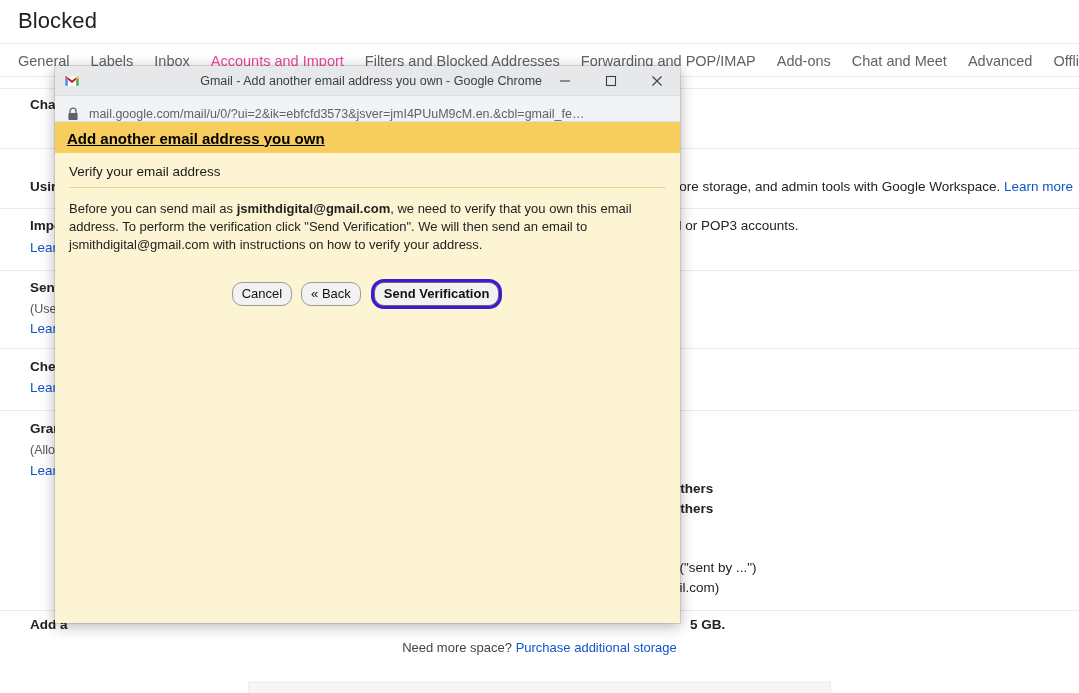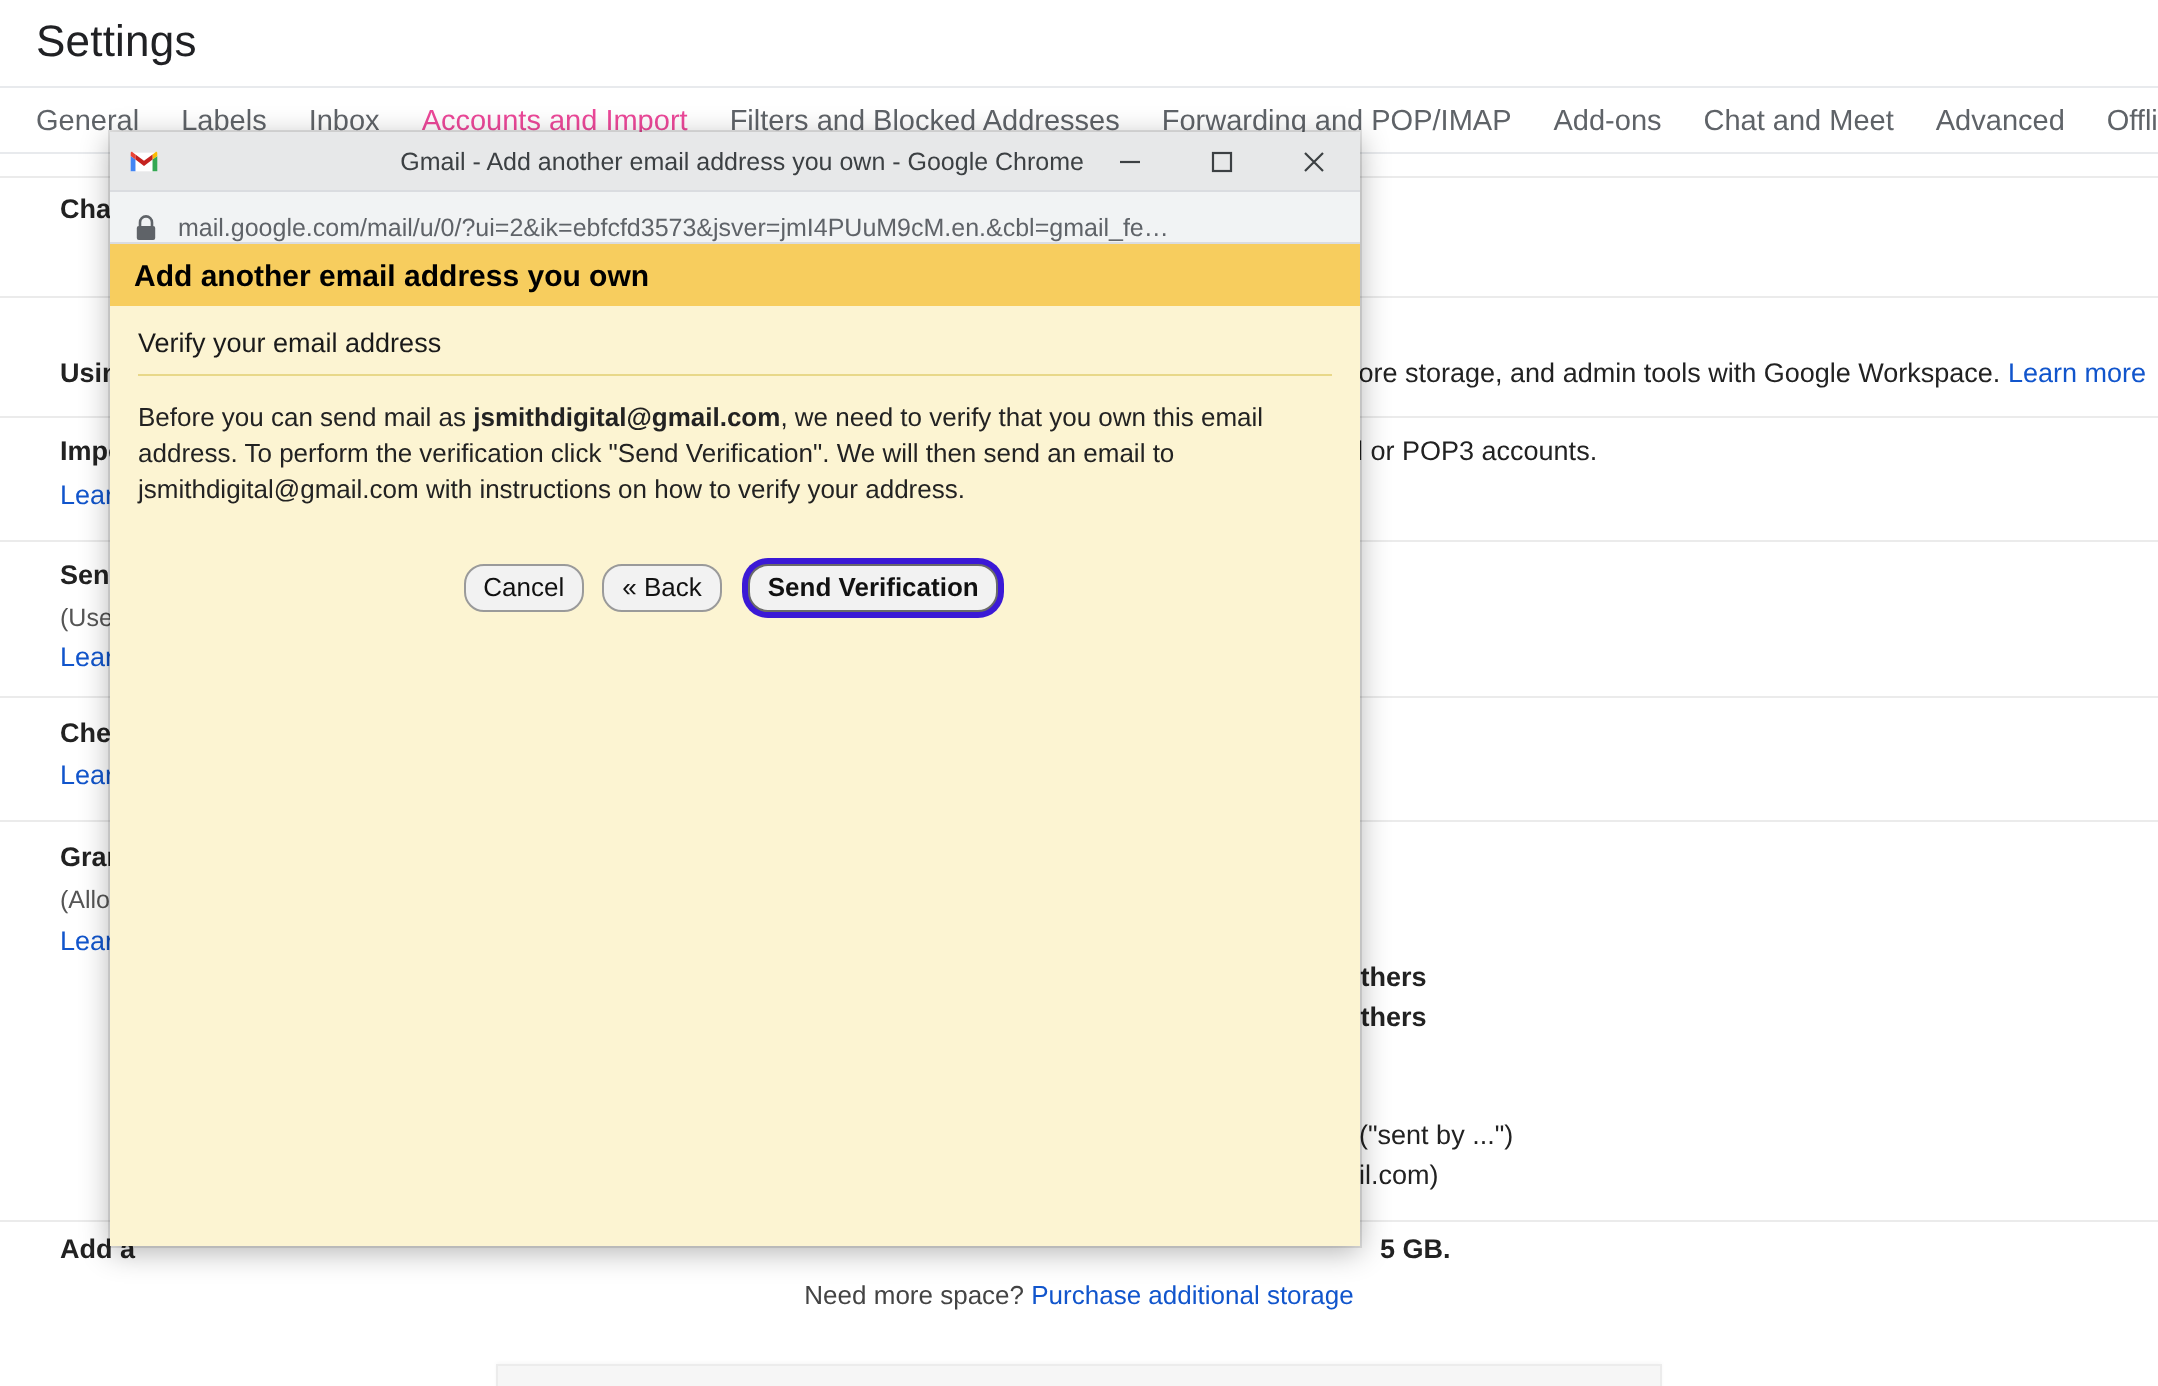--- a/index.html
+++ b/index.html
@@ -205,20 +205,21 @@
     background: #f7cd5e;
     display: flex;
     align-items: center;
     padding-left: 12px;
     box-sizing: border-box;
   }
   #dialog-header-title {
     font-size: 15px;
     font-weight: bold;
     color: #000;
+    text-decoration: underline;
   }
 
   #dialog-body {
     position: absolute;
     left: 0;
     right: 0;
     top: 87px;
     bottom: 0;
     background: #fcf4d2;
     padding: 0 14px;
@@ -270,21 +271,21 @@
     box-shadow: 0 0 0 3px #3b19d6;
     margin-left: 4px;
     margin-right: 4px;
   }
 </style>
 </head>
 <body>
 
 <div id="gmail-page">
 
-  <div id="settings-title">Settings</div>
+  <div id="settings-title">Blocked</div>
   <div id="settings-divider"></div>
 
   <div id="settings-tabs">
     <span class="tab">General</span><span class="tab">Labels</span><span class="tab">Inbox</span><span class="tab active">Accounts and Import</span><span class="tab">Filters and Blocked Addresses</span><span class="tab">Forwarding and POP/IMAP</span><span class="tab">Add-ons</span><span class="tab">Chat and Meet</span><span class="tab">Advanced</span><span class="tab">Offline</span>
   </div>
 
   <div id="tabs-underline"></div>
 
   <div class="srow" style="top:88px;height:60px;">
     <div class="slabel" style="top:8px;">Change account settings:</div>

